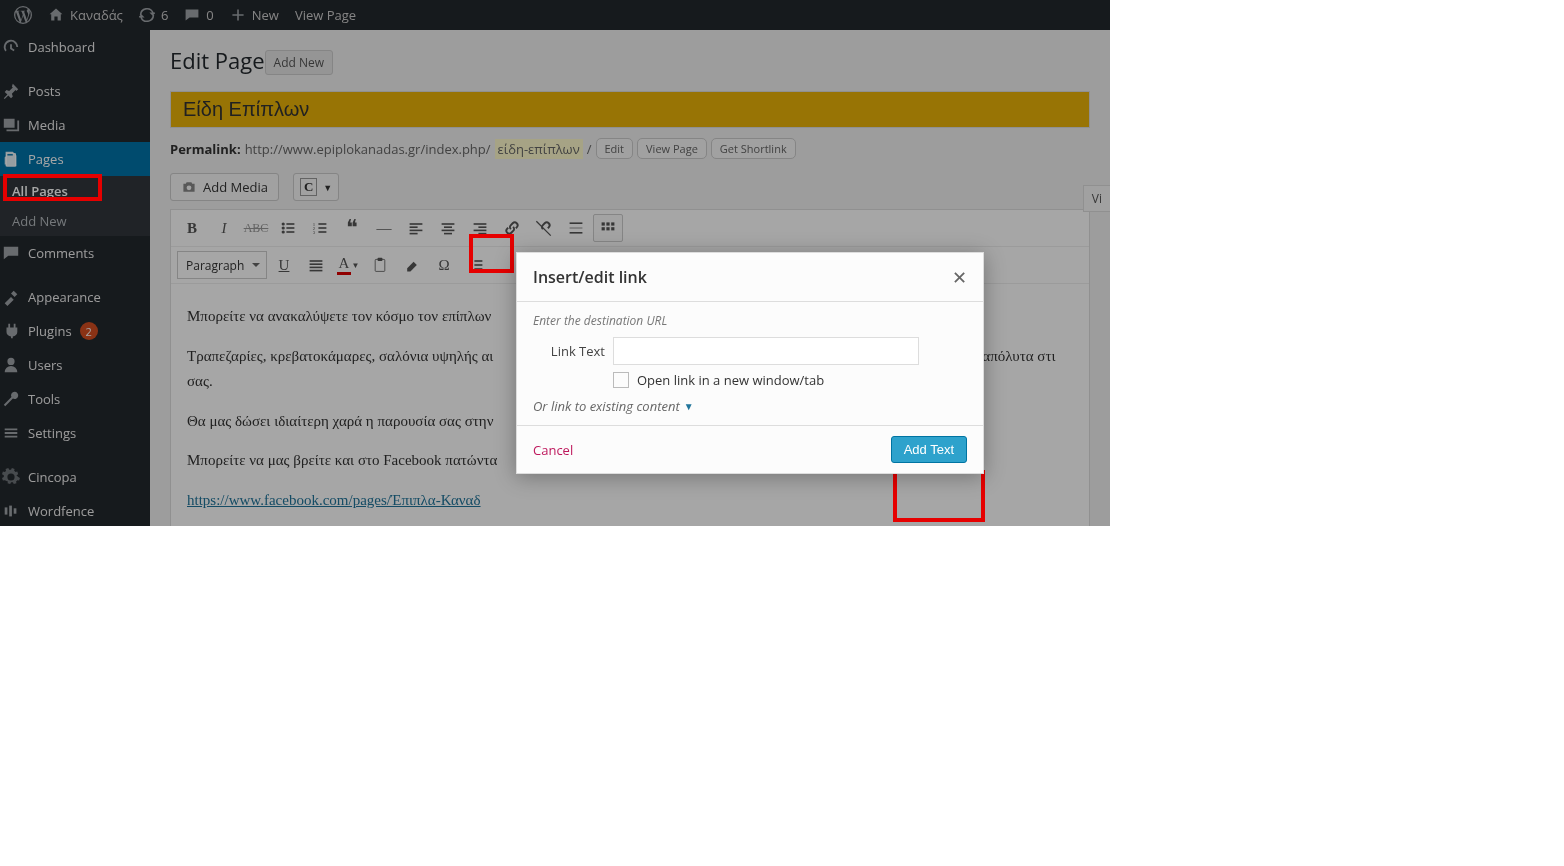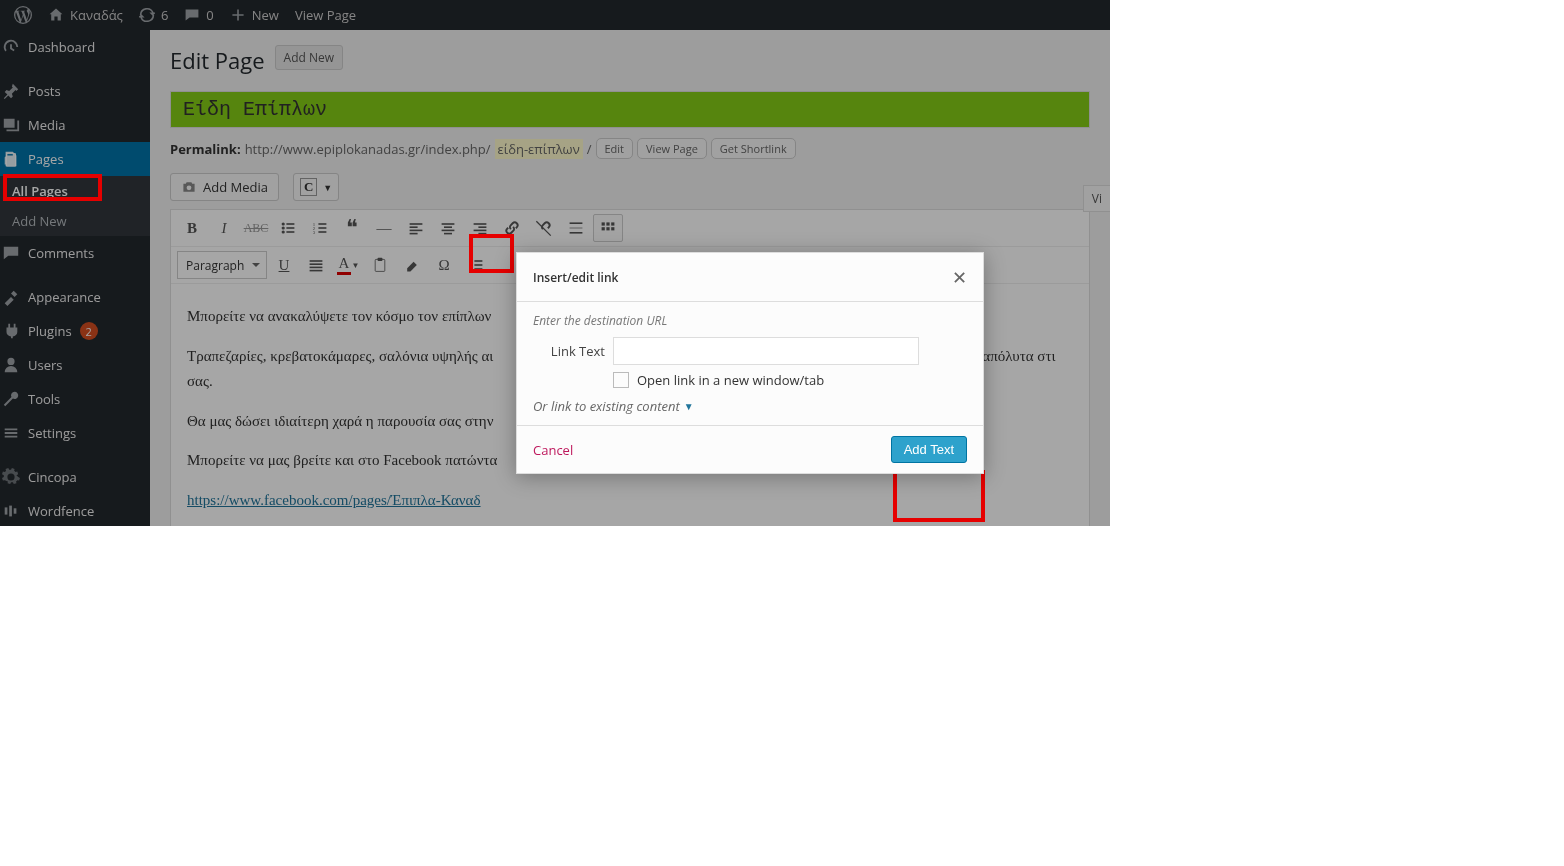--- a/index.html
+++ b/index.html
@@ -21,43 +21,43 @@
 .sidebar .submenu .sub-item.current { color: #fff; font-weight: 600; }
 .sidebar .badge { display:inline-flex; align-items:center; justify-content:center; min-width:18px; height:18px; background:#d54e21; color:#fff; border-radius:9px; font-size:11px; padding:0 5px; }
 
 .red-box { border: 4px solid #e60000; position: absolute; z-index: 20; pointer-events:none; }
 .red-pages { top: 174px; left: 3px; width: 99px; height: 27px; }
 .red-link { top: 234px; left: 469px; width: 45px; height: 39px; }
 .red-url { top: 343px; left: 565px; width: 383px; height: 41px; }
 .red-addlink { top: 470px; left: 893px; width: 92px; height: 52px; }
 
 .content { position: absolute; top: 30px; left: 150px; right: 0; bottom: 0; background: #f1f1f1; padding: 15px 20px; z-index: 1; overflow: hidden; }
-.heading { display:flex; align-items:flex-start; gap:10px; }
+.heading { display:flex; align-items:flex-end; }
 .heading h1 { font-size: 22px; font-weight: 400; color: #23282d; }
 .btn-small { border:1px solid #ccc; background:#e5e5e5; color:#555; font-size:12px; padding:3px 8px; border-radius:3px; cursor:pointer; }
-.title-input { margin-top: 16px; width: 100%; background:#84cc16; border:1px solid #ddd; padding:6px 12px; font-size:20px; font-family: Liberation Mono, monospace; color:#333; }
+.title-input { margin-top: 16px; width: 100%; background:#eab308; border:1px solid #ddd; padding:6px 12px; font-size:20px; font-family: Liberation Sans, sans-serif; color:#333; }
 .permalink-row { display:flex; align-items:center; gap:4px; margin-top:10px; font-size:13px; color:#666; flex-wrap: wrap; }
 .permalink-row strong { color: #333; }
 .permalink-row .slug { background: #fffbcc; padding:1px 3px; }
 .permalink-row .pl-btn { border:1px solid #ccc; background:#f7f7f7; font-size:11px; padding:2px 8px; border-radius:5px; cursor:pointer; }
 .editor-toolbar { margin-top: 14px; display:flex; gap:14px; }
 .add-media { display:flex; align-items:center; gap:6px; border:1px solid #ccc; background:#f7f7f7; padding:4px 10px; border-radius:3px; cursor:pointer; font-size:13px; }
 
 .tinymce { margin-top: 8px; border:1px solid #ddd; background:#fff; }
 .tinymce .tb-row { display:flex; border-bottom:1px solid #eee; padding:4px 6px; gap:2px; flex-wrap:wrap; }
 .tinymce .tb-btn { width:30px; height:28px; display:flex; align-items:center; justify-content:center; cursor:pointer; border:1px solid transparent; border-radius:2px; font-family: Georgia, serif; font-size:15px; color:#555; }
 .tinymce .tb-sel { height:28px; border:1px solid #ccc; background:#fff; padding:0 20px 0 8px; font-size:12px; min-width:90px; display:flex; align-items:center; position:relative; cursor:pointer; }
 .tinymce .tb-sel::after { content:""; position:absolute; right:6px; top:11px; border:4px solid transparent; border-top-color:#666; }
 .tinymce .editor-body { padding: 20px 16px; font-family: Georgia, serif; font-size: 15px; line-height: 1.7; color: #333; min-height: 220px; }
 .tinymce .editor-body p { margin-bottom: 14px; }
 .tinymce .editor-body a { color: #21759b; text-decoration: underline; }
 
 .dialog { position: absolute; top: 252px; left: 516px; width: 468px; background: #fcfcfc; border: 1px solid #ddd; box-shadow: 0 3px 20px rgba(0,0,0,0.3); z-index: 30; font-size: 13px; }
 .dialog .dlg-header { display:flex; align-items:center; justify-content:space-between; padding: 12px 16px; border-bottom:1px solid #ddd; }
-.dialog .dlg-header h2 { font-size: 12px; font-weight: 600; color:#333; }
+.dialog .dlg-header h2 { font-size: 16px; font-weight: 600; color:#333; }
 .dialog .dlg-close { cursor:pointer; font-size:18px; color:#666; }
 .dialog .dlg-body { padding: 10px 16px 6px; }
 .dialog .hint { font-style: italic; color:#777; font-size:12px; margin-bottom:8px; }
 .dialog .form-row { display:flex; align-items:center; gap:8px; margin: 6px 0; }
 .dialog .form-row label { width: 72px; text-align: right; color:#444; }
 .dialog .form-row input[type="text"] { flex:1; height:28px; border:1px solid #ddd; background:#fff; padding:0 6px; max-width:306px; }
 .dialog .form-row .chk { width:16px; height:16px; border:1px solid #bbb; margin-left:80px; }
 .dialog .toggle-existing { color:#21759b; cursor:pointer; margin:8px 0 4px; font-size:13px; display:flex; align-items:center; gap:4px; }
 .dialog .toggle-existing .arrow { font-size:10px; }
 .dialog .dlg-footer { display:flex; justify-content:space-between; align-items:center; padding:10px 16px; border-top:1px solid #ddd; }

